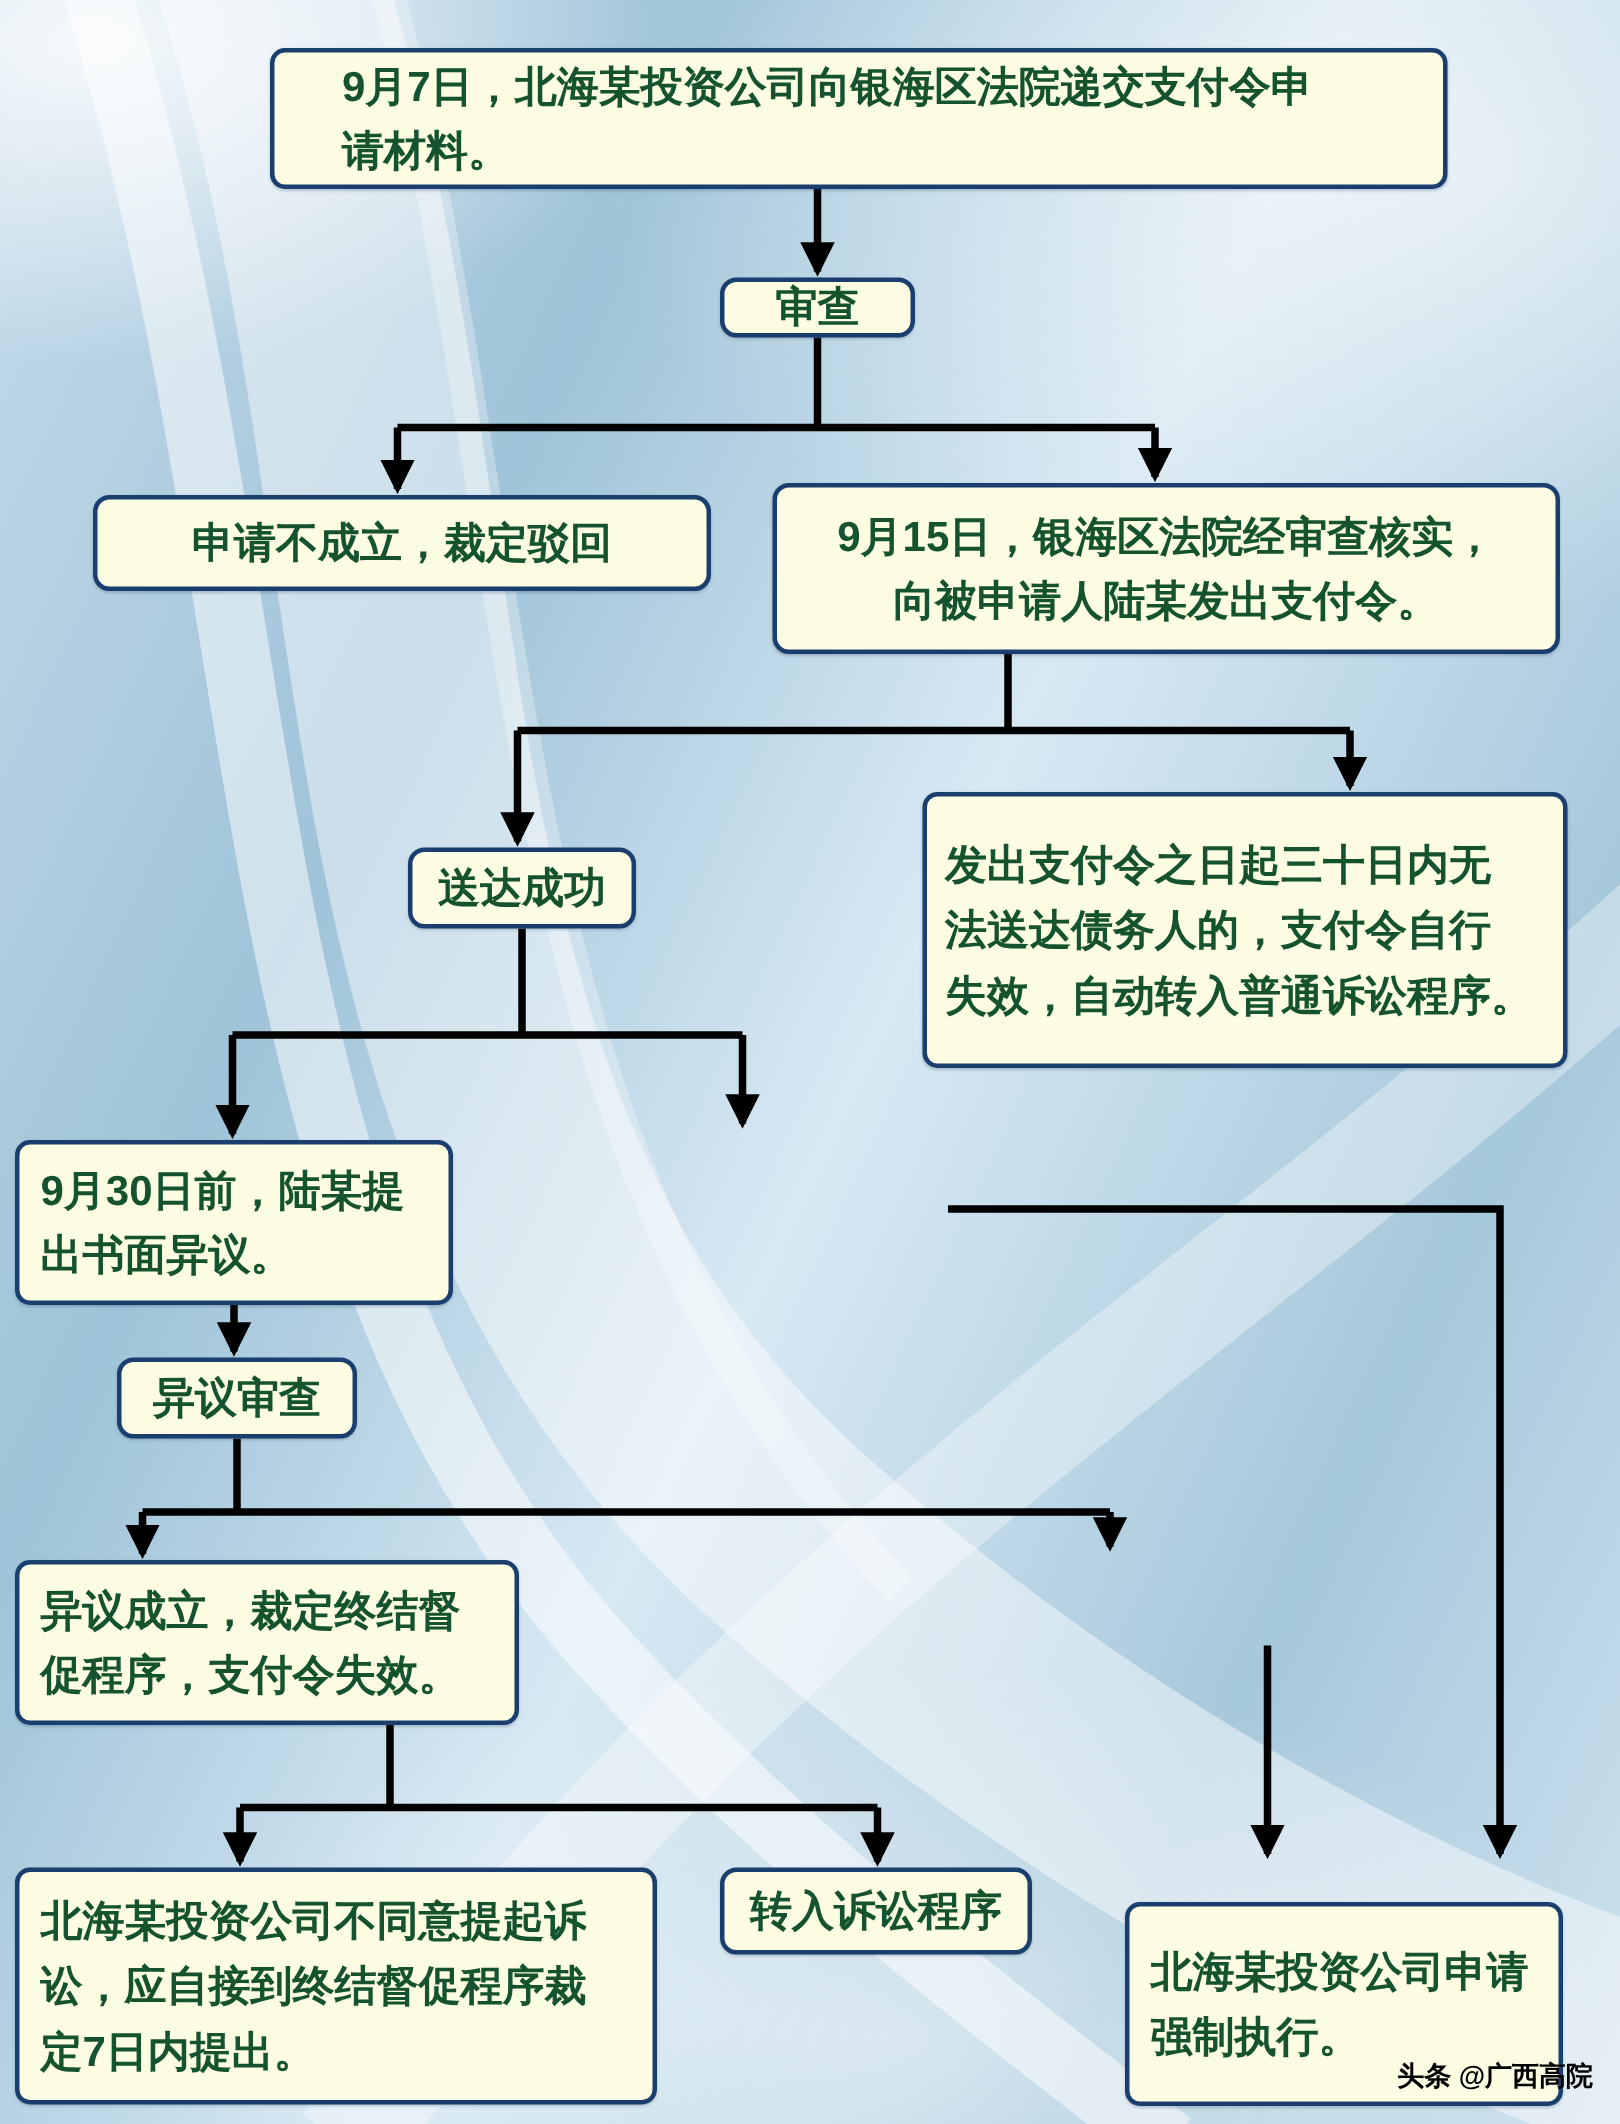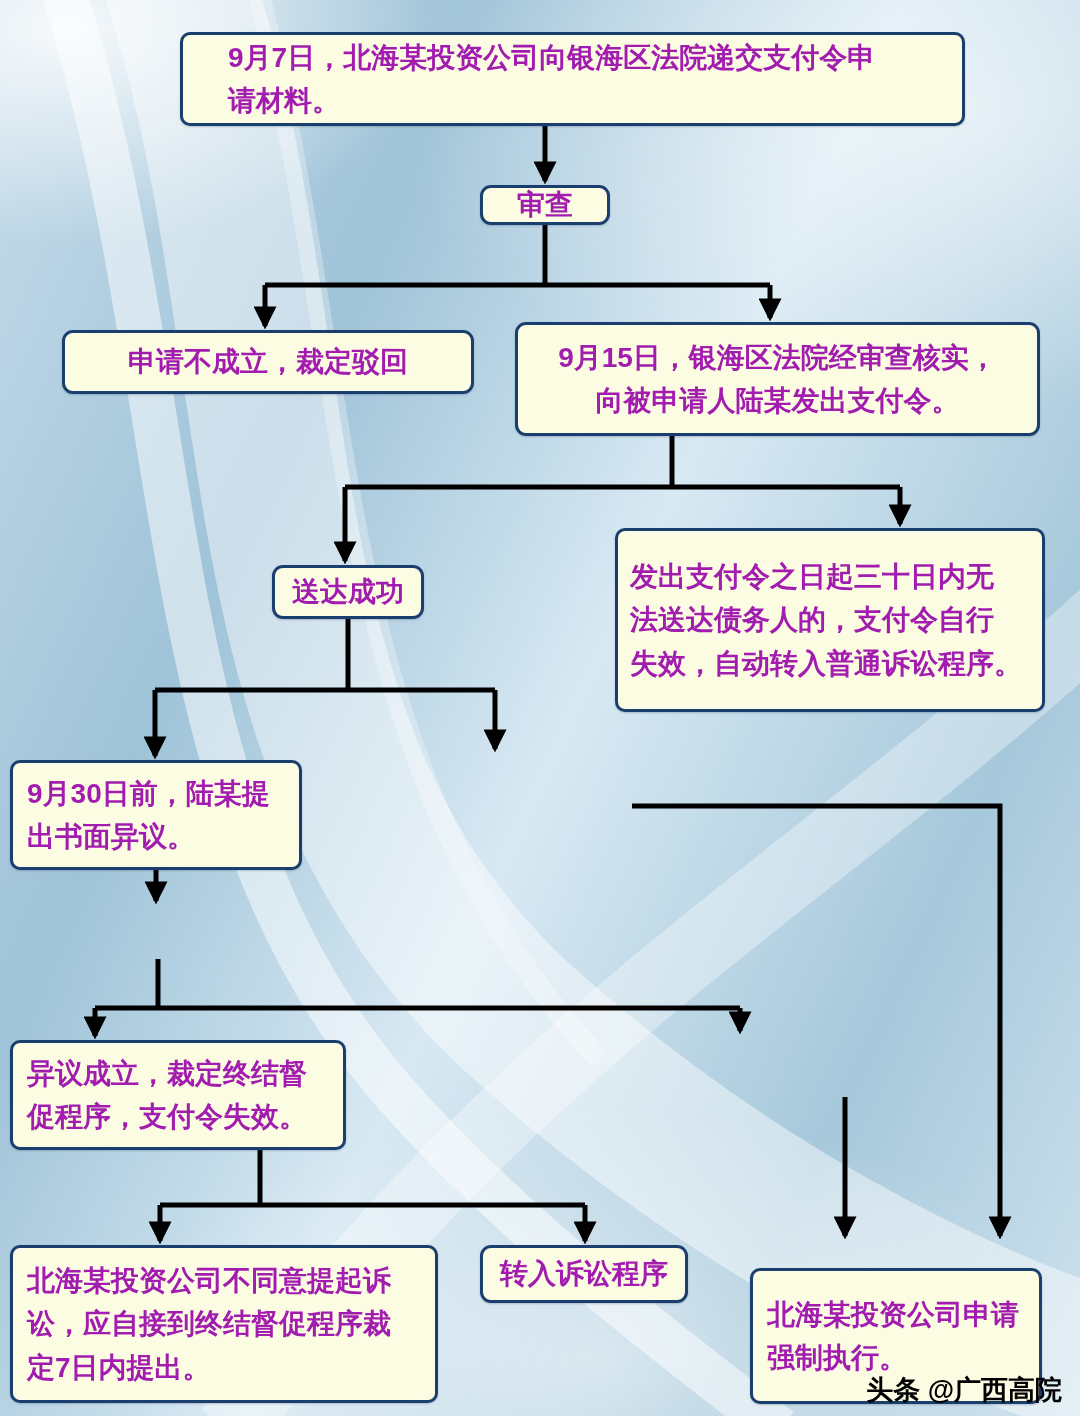--- a/index.html
+++ b/index.html
@@ -33,41 +33,41 @@
     stroke-width: 5;
     fill: none;
   }
   .node {
     position: absolute;
     z-index: 3;
     box-sizing: border-box;
     background: #FCFCE2;
     border: 3px solid #1A3E6E;
     border-radius: 10px;
-    color: #a21caf;
+    color: #14532d;
     font-weight: bold;
     font-size: 28px;
     line-height: 1.55;
     display: flex;
     align-items: center;
     padding: 6px 14px;
     white-space: pre-line;
     box-shadow: 0 1px 2px rgba(30,60,90,0.25);
   }
   .node.center {
     justify-content: center;
     text-align: center;
     border-radius: 11px;
   }
   .watermark {
     position: absolute;
     z-index: 4;
     right: 18px;
     top: 1372px;
-    font-size: 27px;
+    font-size: 18px;
     font-weight: bold;
     color: #000000;
   }
 </style>
 </head>
 <body>
 
 <div class="canvas">
 
   <svg class="bg-layer" width="1080" height="1416" viewBox="0 0 1080 1416" aria-hidden="true">
@@ -122,20 +122,21 @@
   <div class="node center" style="left:272px; top:565px; width:152px; height:54px;">送达成功</div>
 
   <div class="node" style="left:615px; top:528px; width:430px; height:184px; padding:20px 12px;">发出支付令之日起三十日内无
 法送达债务人的，支付令自行
 失效，自动转入普通诉讼程序。</div>
 
   <div class="node" style="left:10px; top:760px; width:292px; height:110px;">9月30日前，陆某提
 出书面异议。</div>
 
 
+  <div class="node center" style="left:78px; top:905px; width:160px; height:54px;">异议审查</div>
 
   <div class="node" style="left:10px; top:1040px; width:336px; height:110px;">异议成立，裁定终结督
 促程序，支付令失效。</div>
 
 
   <div class="node" style="left:10px; top:1245px; width:428px; height:158px;">北海某投资公司不同意提起诉
 讼，应自接到终结督促程序裁
 定7日内提出。</div>
 
   <div class="node center" style="left:480px; top:1245px; width:208px; height:58px;">转入诉讼程序</div>

